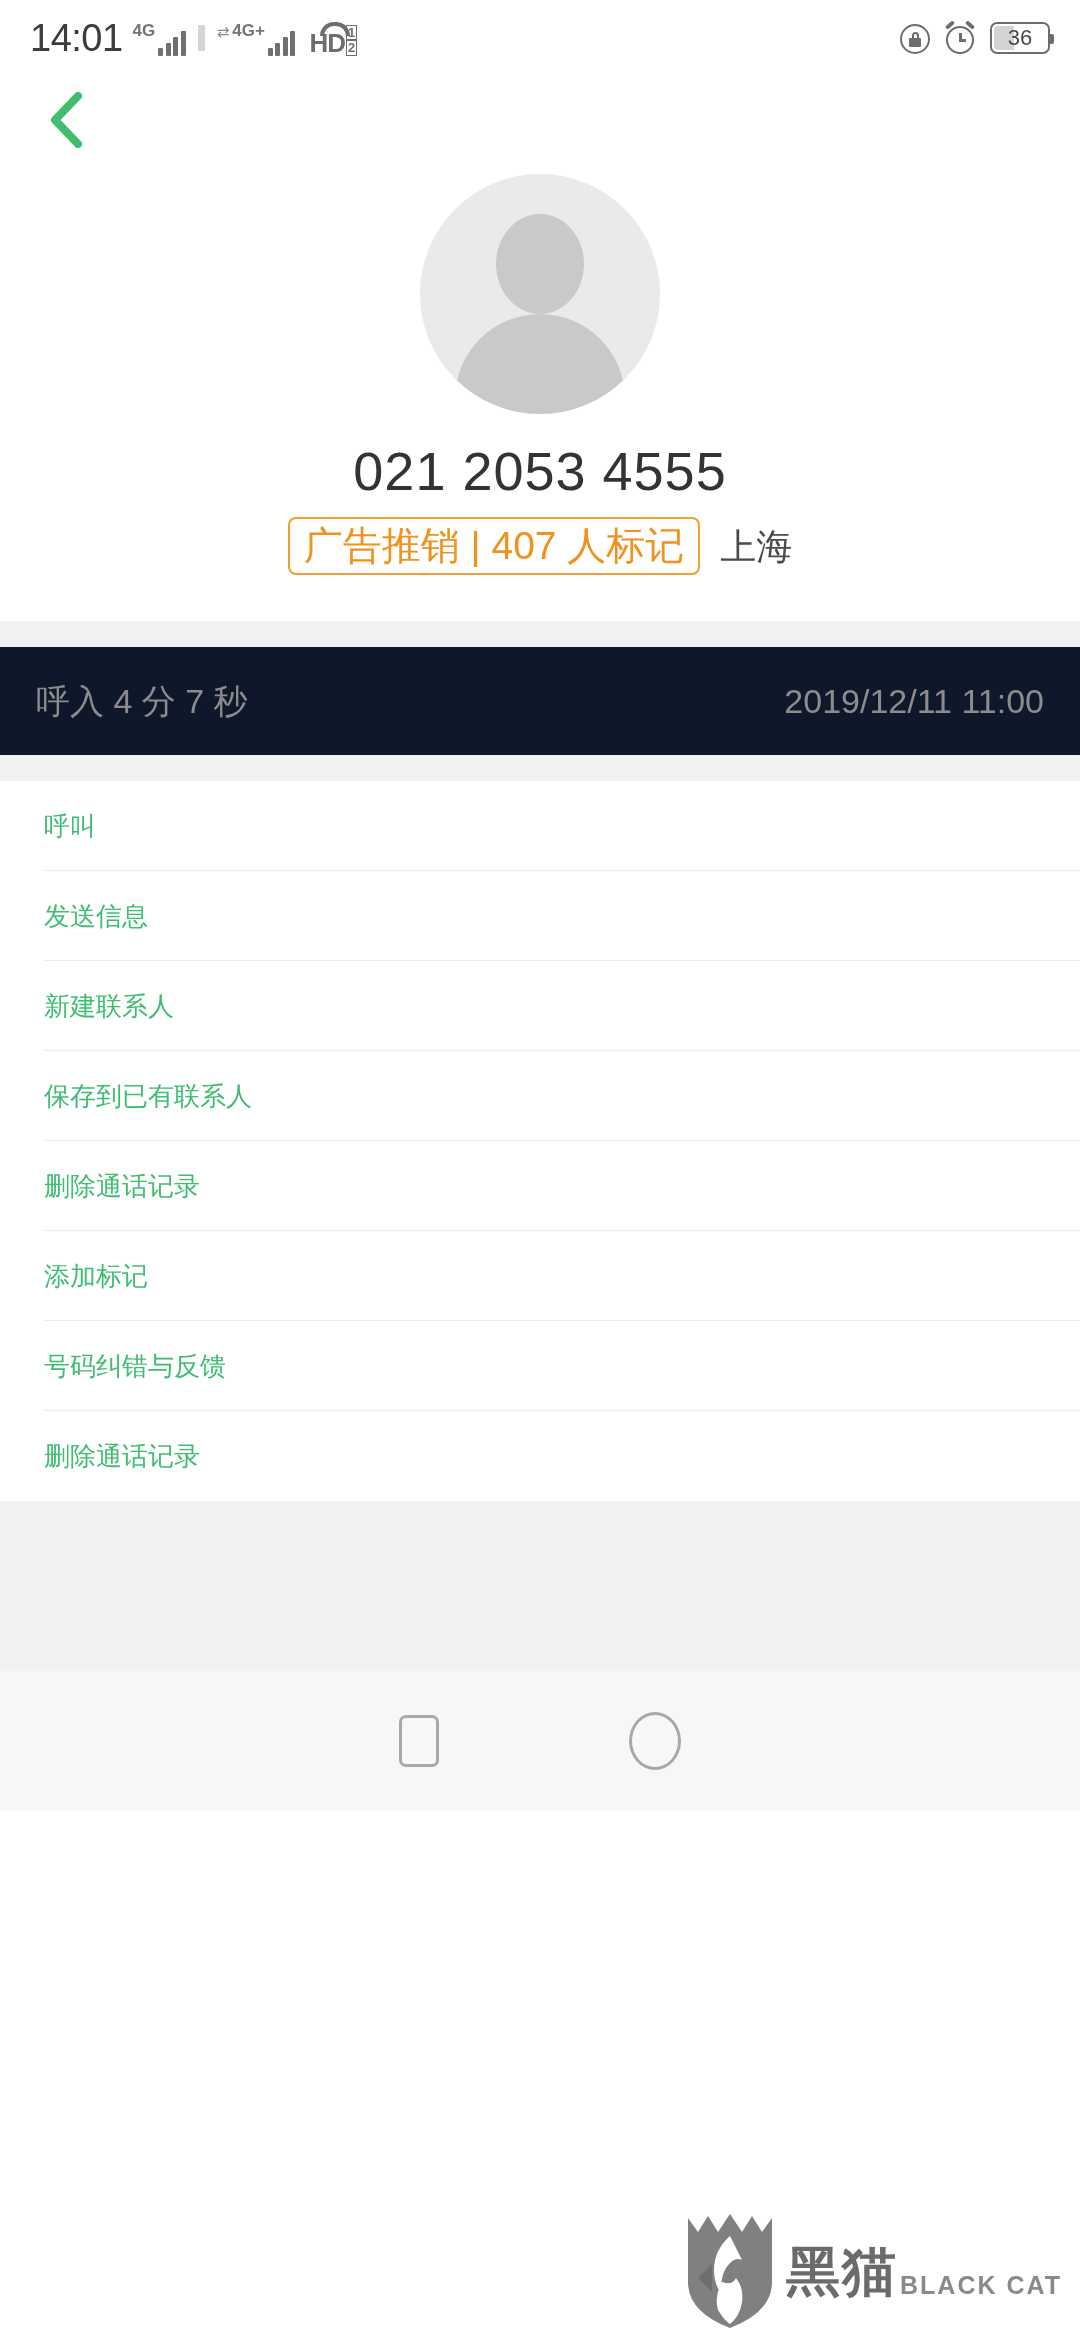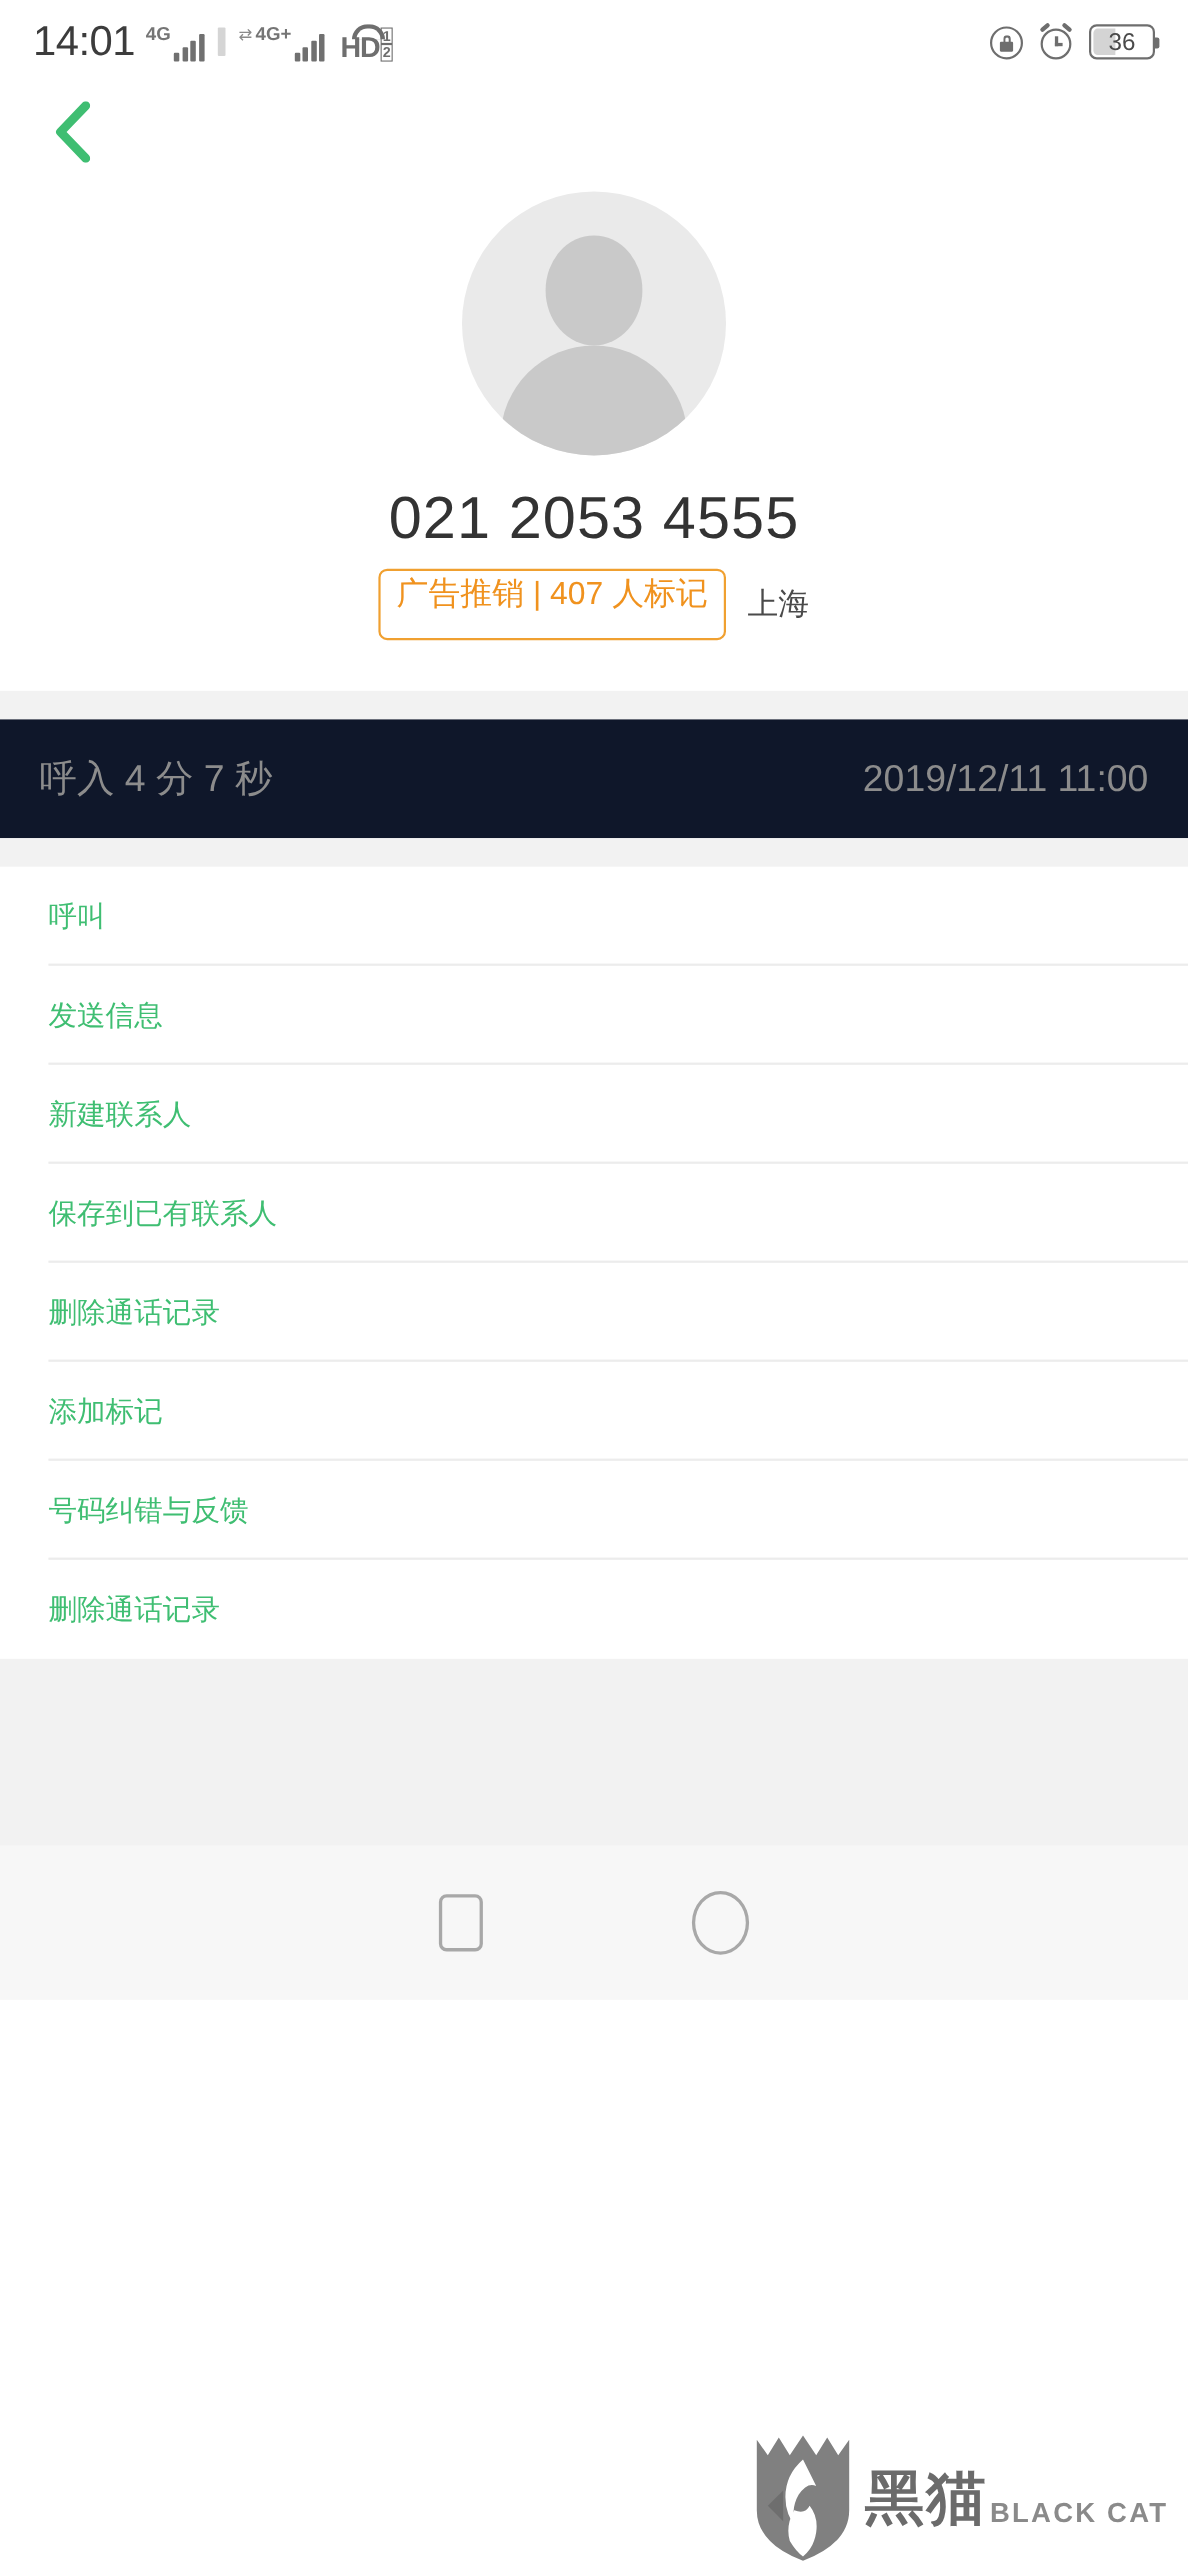--- a/index.html
+++ b/index.html
@@ -279,28 +279,28 @@
   }
   .tag-row {
     margin-top: 16px;
     display: flex;
     align-items: center;
     gap: 20px;
   }
   .spam-badge {
     border: 2px solid #f0a030;
     border-radius: 8px;
-    padding: 5px 14px 22px 14px;
-    font-size: 29px;
+    padding: 5px 14px 4px 14px;
+    font-size: 39px;
     color: #f0921e;
     line-height: 1.15;
     white-space: nowrap;
   }
   .location {
-    font-size: 28px;
+    font-size: 36px;
     color: #4a4a4a;
     line-height: 1.15;
   }
 
   
   .gap-band {
     height: 26px;
     background: #f2f2f2;
   }
   .call-record {

